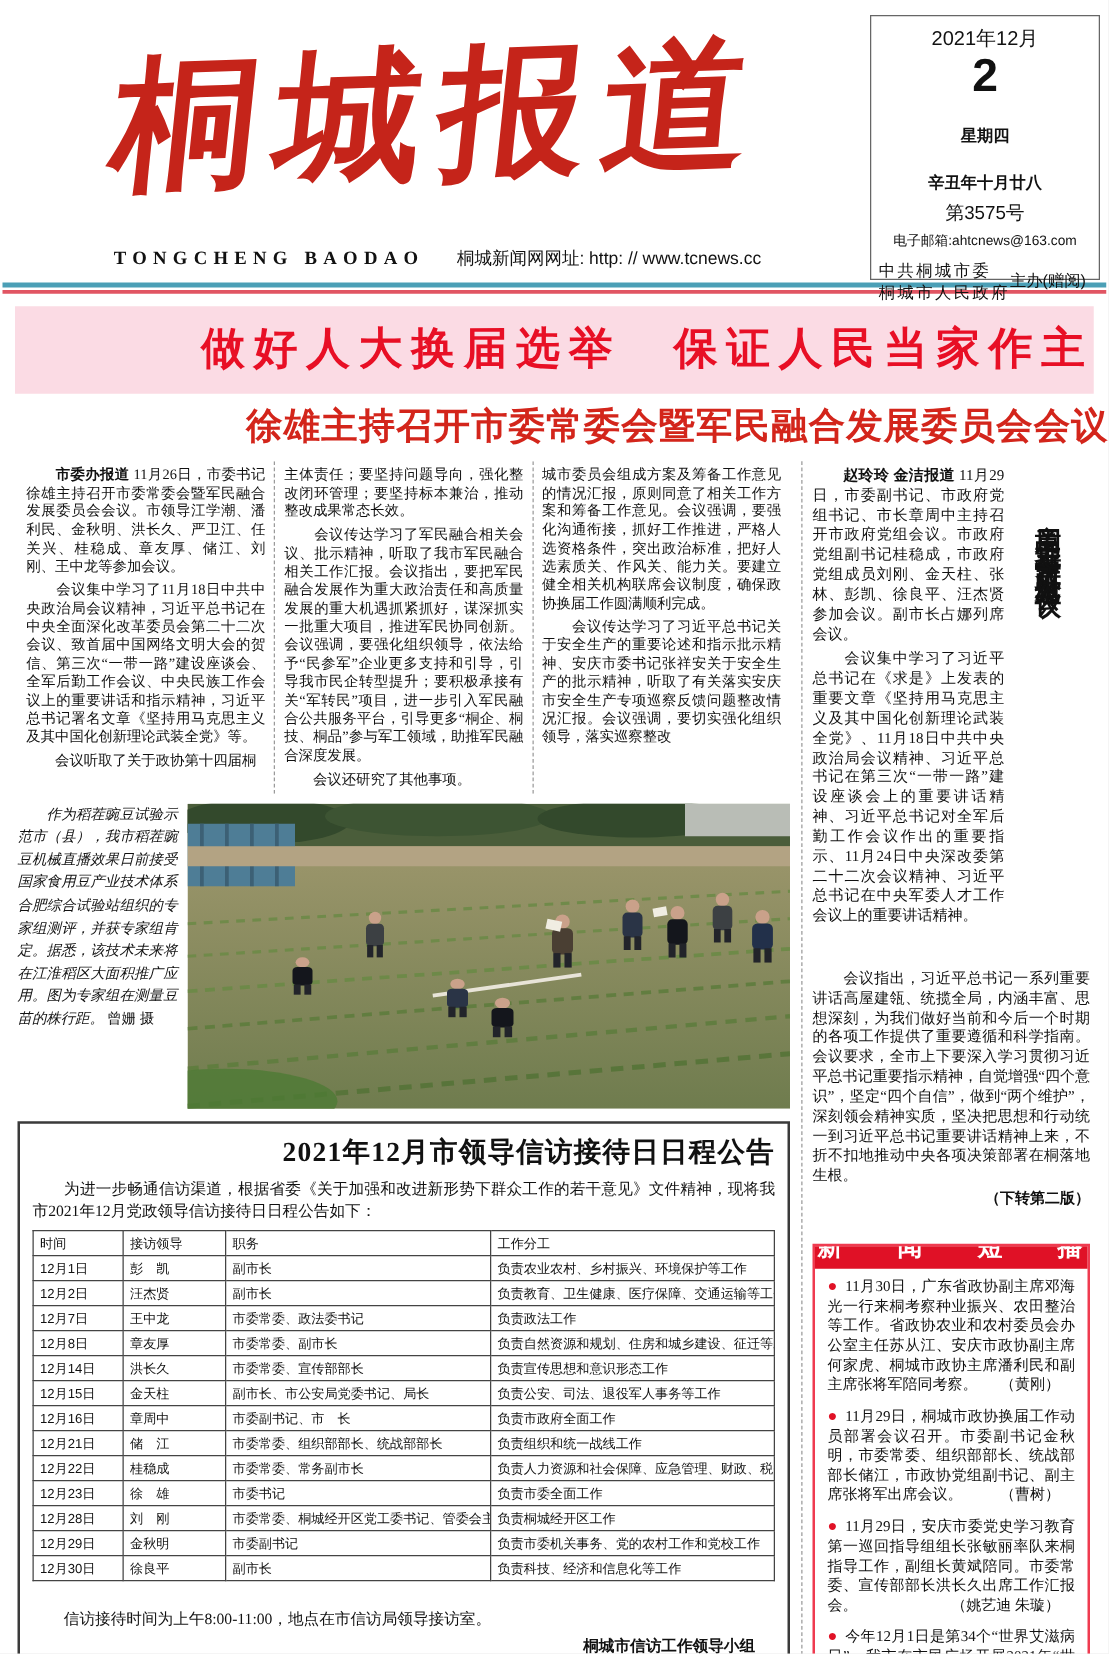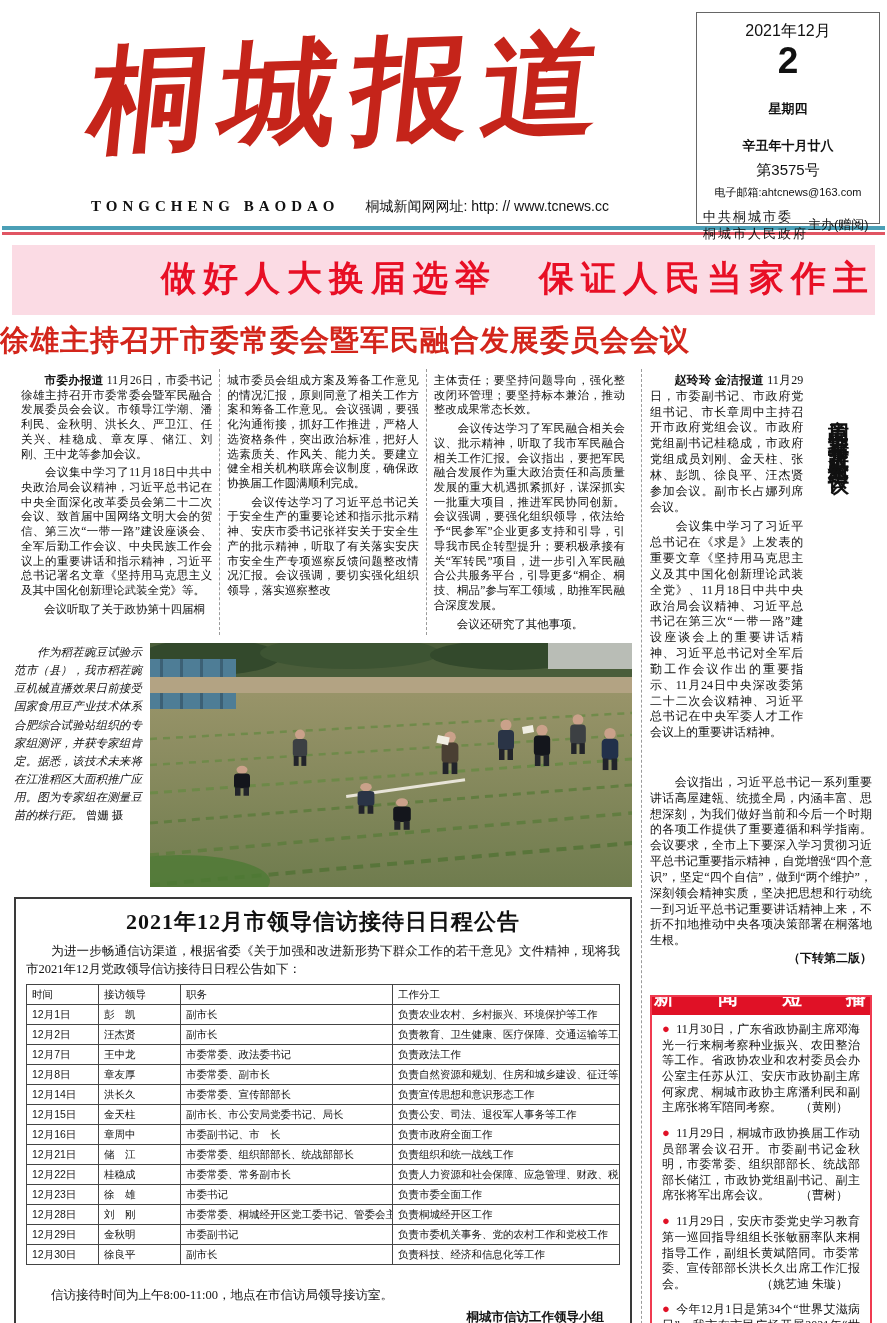--- a/index.html
+++ b/index.html
@@ -23,21 +23,21 @@
   .d-issue{font-size:15px;margin-top:6px}
   .d-mail{font-size:11px;margin-top:5px}
   .d-orgs{display:flex;margin-top:8px;align-items:center;font-size:13px}
   .d-orgs .orgs{text-align:left;letter-spacing:2px;line-height:1.35}
   .rule-blue{height:4px;background:#4b9fb6;margin:0 2px}
   .rule-red{height:3px;background:#e15563;margin:2px 2px 0}
 
   
   .banner{margin:10px 12px 6px;background:#fbdbe4;padding:10px 0 13px;text-align:right}
   .banner span{font-size:35px;font-weight:bold;color:#e80f25;letter-spacing:7px}
-  .headline{font-size:29px;font-weight:bold;color:#d3251b;text-align:left;margin:4px 0 8px;letter-spacing:1px}
+  .headline{font-size:29px;font-weight:bold;color:#d3251b;text-align:right;margin:4px 0 8px;letter-spacing:1px}
 
   
   .page-body{display:flex;gap:9px;padding:0 14px}
   .left-stack{width:618px}
   .right-stack{width:231px;border-left:1px dashed #9a9a9a;padding-left:8px;box-sizing:border-box}
 
   .lead-cols{display:flex;height:266px;overflow:hidden}
   .lead-col{flex:1;padding:0 7px;font-size:11.5px;line-height:1.28;text-align:justify}
   .lead-col + .lead-col{border-left:1px dashed #9a9a9a}
   .para{margin:4px 0 1px}
@@ -45,21 +45,21 @@
 
   
   .photo-row{display:flex;margin-top:8px}
   .caption{width:128px;padding-right:8px;font-size:11.5px;line-height:1.58;font-style:italic;text-align:justify}
   .credit{font-style:normal;white-space:nowrap}
   .photo-frame{width:482px}
   svg.photo{display:block;width:482px;height:244px}
 
   
   .notice-box{border:2px solid #3a3a3a;margin-top:10px;padding:6px 10px 8px}
-  .notice-title{text-align:center;font-size:22px;font-weight:bold;margin:2px 0 6px;letter-spacing:1px}
+  .notice-title{text-align:right;font-size:22px;font-weight:bold;margin:2px 0 6px;letter-spacing:1px}
   .notice-intro{font-size:12.5px;line-height:1.4;text-align:justify;margin:0 0 6px}
   table.sched{width:100%;border-collapse:collapse;table-layout:fixed;font-size:10.5px;
               font-family:"Liberation Sans","DejaVu Sans",sans-serif}
   .sched th,.sched td{border:1px solid #444;padding:2px 5px;text-align:left;white-space:nowrap;
                       overflow:hidden;height:15px;font-weight:normal}
   .notice-foot{font-size:12.5px;margin-top:22px}
   .notice-sig{text-align:right;font-size:12.5px;font-weight:bold;padding-right:16px;margin-top:5px}
 
   
   .right-article{font-size:12px;line-height:1.32;text-align:justify}
@@ -124,27 +124,27 @@
 
       <div class="lead-cols">
         <div class="lead-col">
           <p class="para"><b class="dateline">　　市委办报道</b><span> 11月26日，市委书记徐雄主持召开市委常委会暨军民融合发展委员会会议。市领导江学潮、潘利民、金秋明、洪长久、严卫江、任关兴、桂稳成、章友厚、储江、刘刚、王中龙等参加会议。</span></p>
           <div>
               <p class="para">　　会议集中学习了11月18日中共中央政治局会议精神，习近平总书记在中央全面深化改革委员会第二十二次会议、致首届中国网络文明大会的贺信、第三次“一带一路”建设座谈会、全军后勤工作会议、中央民族工作会议上的重要讲话和指示精神，习近平总书记署名文章《坚持用马克思主义及其中国化创新理论武装全党》等。</p>
               <p class="para">　　会议听取了关于政协第十四届桐</p>
             </div>
         </div>
         <div class="lead-col">
-            <p class="para">城市委员会组成方案及筹备工作意见的情况汇报，原则同意了相关工作方案和筹备工作意见。会议强调，要强化沟通衔接，抓好工作推进，严格人选资格条件，突出政治标准，把好人选素质关、作风关、能力关。要建立健全相关机构联席会议制度，确保政协换届工作圆满顺利完成。</p>
-            <p class="para">　　会议传达学习了习近平总书记关于安全生产的重要论述和指示批示精神、安庆市委书记张祥安关于安全生产的批示精神，听取了有关落实安庆市安全生产专项巡察反馈问题整改情况汇报。会议强调，要切实强化组织领导，落实巡察整改</p>
-          </div>
-        <div class="lead-col">
             <p class="para">主体责任；要坚持问题导向，强化整改闭环管理；要坚持标本兼治，推动整改成果常态长效。</p>
             <p class="para">　　会议传达学习了军民融合相关会议、批示精神，听取了我市军民融合相关工作汇报。会议指出，要把军民融合发展作为重大政治责任和高质量发展的重大机遇抓紧抓好，谋深抓实一批重大项目，推进军民协同创新。会议强调，要强化组织领导，依法给予“民参军”企业更多支持和引导，引导我市民企转型提升；要积极承接有关“军转民”项目，进一步引入军民融合公共服务平台，引导更多“桐企、桐技、桐品”参与军工领域，助推军民融合深度发展。</p>
             <p class="para">　　会议还研究了其他事项。</p>
+          </div>
+        <div class="lead-col">
+            <p class="para">城市委员会组成方案及筹备工作意见的情况汇报，原则同意了相关工作方案和筹备工作意见。会议强调，要强化沟通衔接，抓好工作推进，严格人选资格条件，突出政治标准，把好人选素质关、作风关、能力关。要建立健全相关机构联席会议制度，确保政协换届工作圆满顺利完成。</p>
+            <p class="para">　　会议传达学习了习近平总书记关于安全生产的重要论述和指示批示精神、安庆市委书记张祥安关于安全生产的批示精神，听取了有关落实安庆市安全生产专项巡察反馈问题整改情况汇报。会议强调，要切实强化组织领导，落实巡察整改</p>
           </div>
       </div>
 
       <div class="photo-row">
         <div class="caption">
           <span>　　作为稻茬豌豆试验示范市（县），我市稻茬豌豆机械直播效果日前接受国家食用豆产业技术体系合肥综合试验站组织的专家组测评，并获专家组肯定。据悉，该技术未来将在江淮稻区大面积推广应用。图为专家组在测量豆苗的株行距。</span>
           <span class="credit">曾姗 摄</span>
         </div>
         <div class="photo-frame">
           <svg class="photo" viewBox="0 0 482 244">

